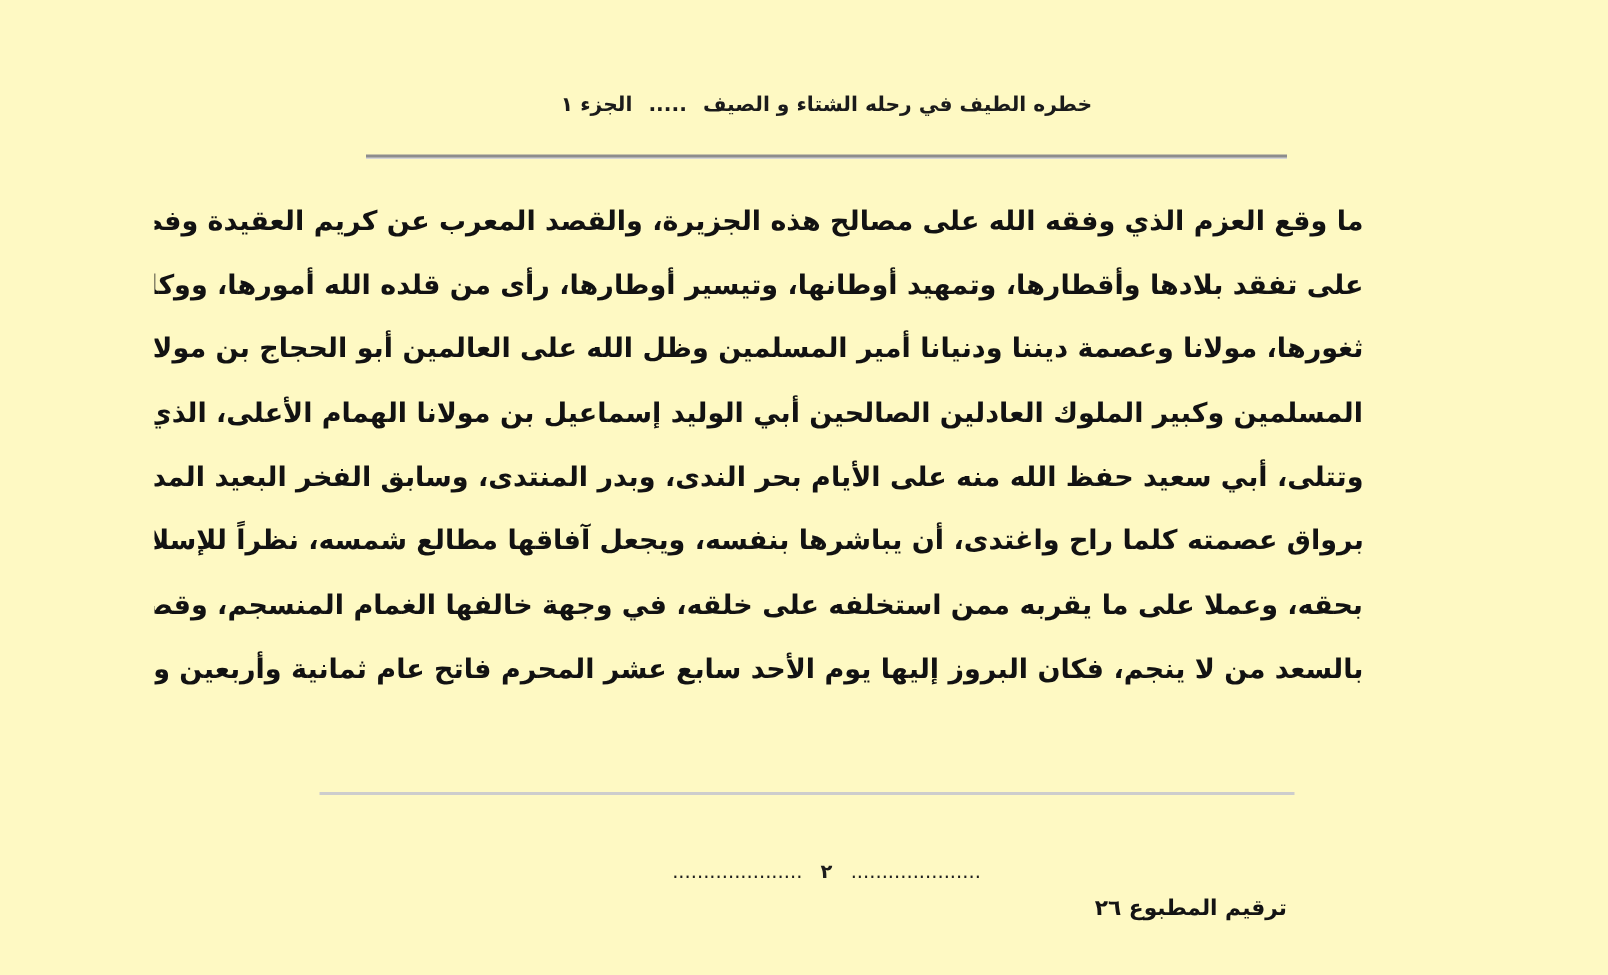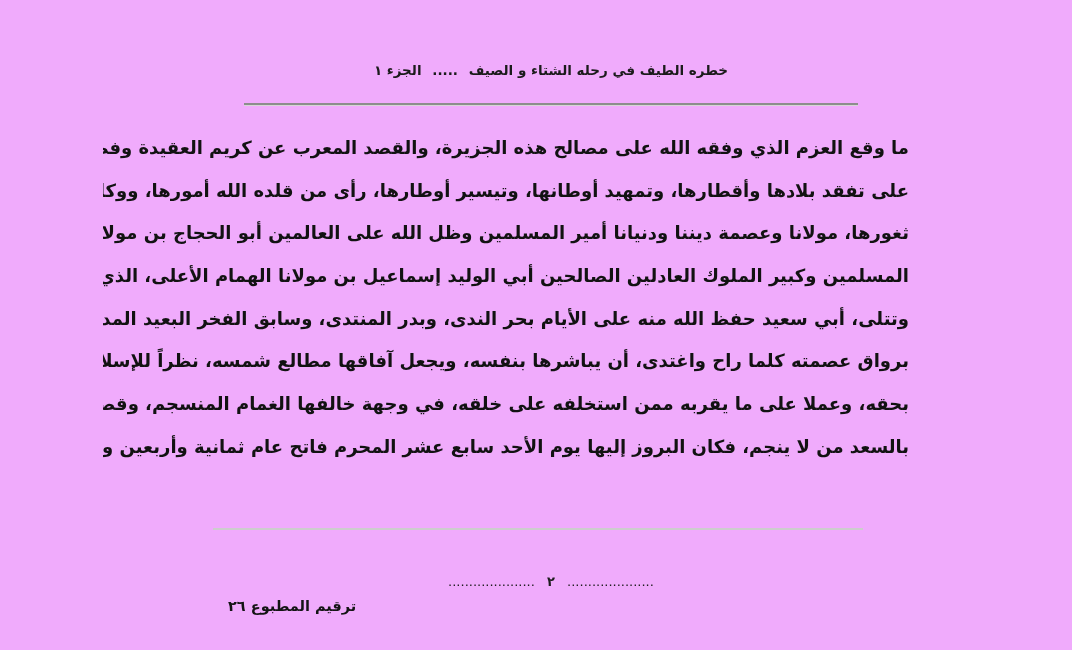--- a/index.html
+++ b/index.html
@@ -4,21 +4,21 @@
 <style>
   html, body {
     margin: 0;
     padding: 0;
     background: #ffffff;
   }
   .page {
     position: relative;
     width: 1072px;
     height: 650px;
-    background: #f0abfc;
+    background: #fef9c3;
     overflow: hidden;
     font-family: "DejaVu Sans", sans-serif;
     color: #161616;
   }
 
   
   .header-line {
     position: absolute;
     top: 62px;
     left: 244px;
@@ -88,23 +88,23 @@
     letter-spacing: 2px;
   }
   .footer-dots .page-num {
     font-weight: bold;
     margin: 0 8px;
     font-size: 13px;
   }
   .footer-note {
     position: absolute;
     top: 598px;
-    left: 228px;
+    left: 244px;
     width: 614px;
-    text-align: left;
+    text-align: right;
     direction: rtl;
     font-size: 14.5px;
     font-weight: bold;
     color: #141414;
     white-space: nowrap;
   }
 </style>
 </head>
 <body>
 

